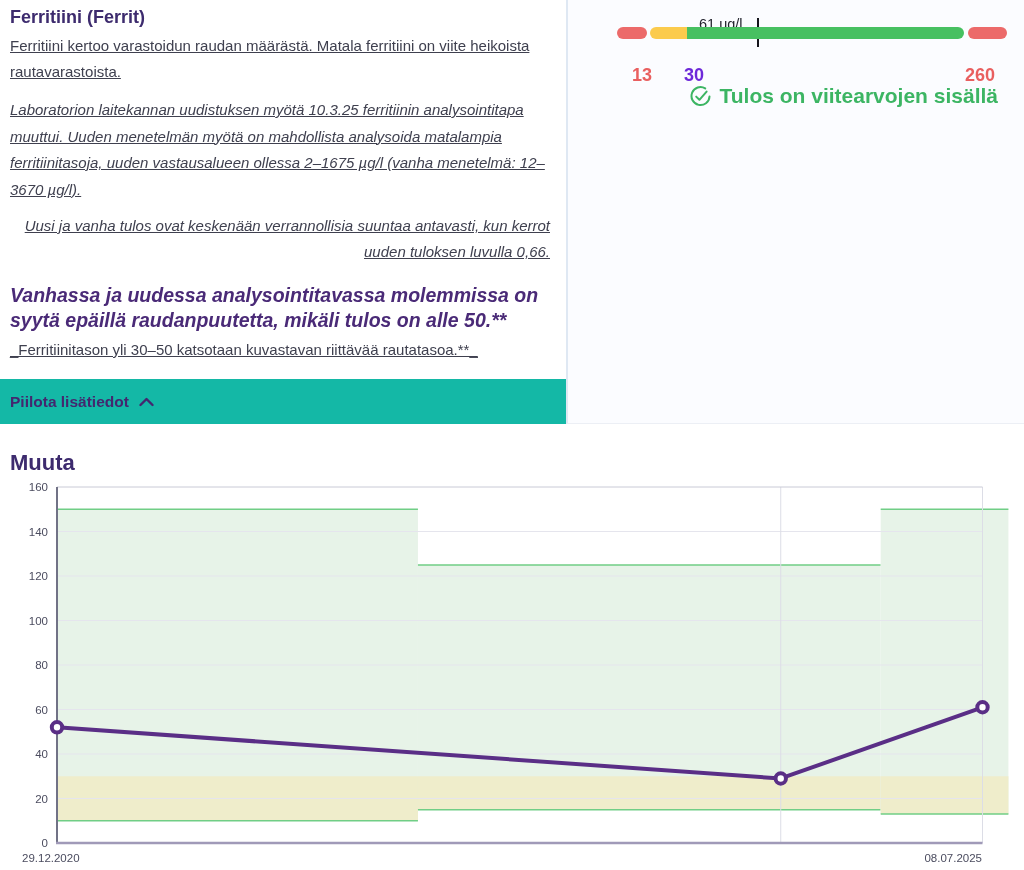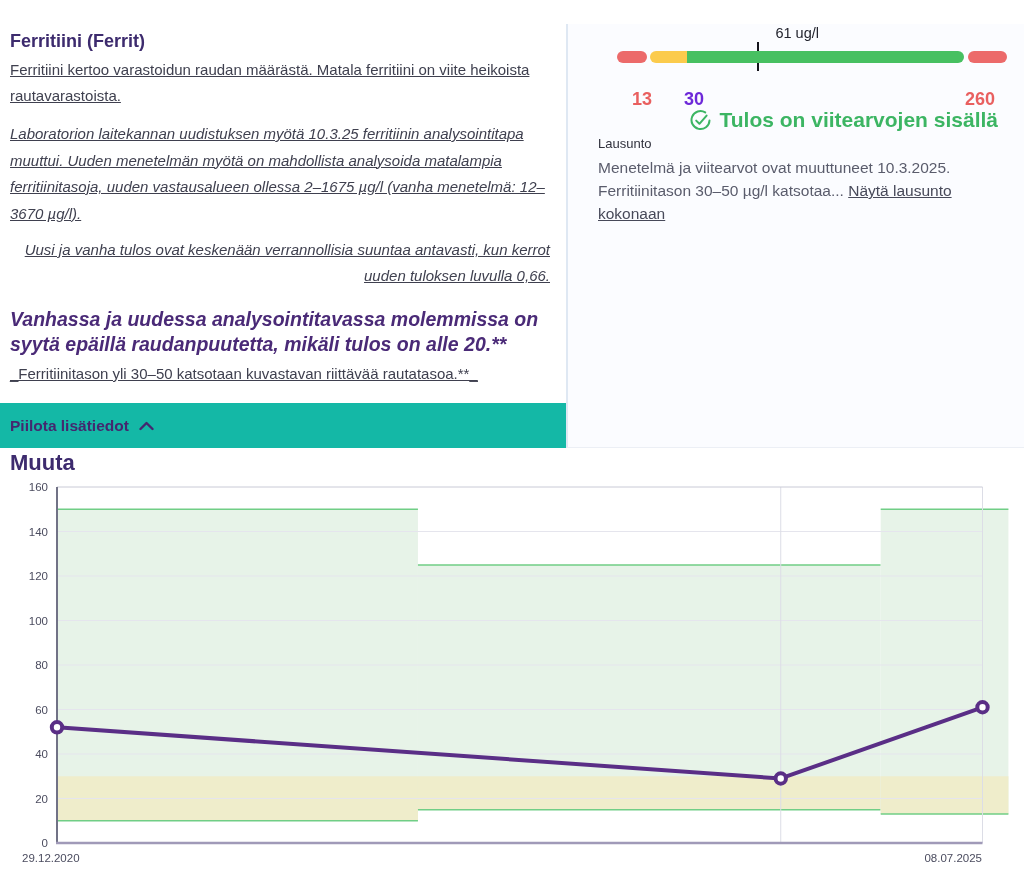--- a/index.html
+++ b/index.html
@@ -1,39 +1,39 @@
 <!DOCTYPE html>
 <html><head>
 <meta charset="utf-8">
 <style>
   * { box-sizing: border-box; }
   html,body { margin:0; padding:0; }
   body {
     width:1024px; height:870px; position:relative; background:#ffffff;
     font-family:"Liberation Sans", sans-serif; overflow:hidden;
   }
-  .card { position:absolute; left:0; top:0; width:1024px; height:424px;margin-top:24px; }
+  .card { position:absolute; left:0; top:0; width:1024px; height:424px; }
   
   .left-panel { position:absolute; left:0; top:0; width:566px; height:424px; background:#ffffff; }
   .left-content { padding:5px 10px 0 10px; width:552px; }
   .analyte-title { font-size:18px; line-height:24px; font-weight:700; color:#3d2b6e; margin:0 0 4px; }
   .para { font-size:15px; line-height:26px; color:#3f404f; margin:0; width:540px;text-decoration:underline; }
   .desc { margin-bottom:12px; }
   .note1 { font-style:italic; line-height:26.5px; margin-bottom:10px; }
   .note2 { font-style:italic; margin-bottom:18px;text-align:right; }
   .warning { font-size:19.5px; line-height:25px; font-weight:700; font-style:italic; color:#4a2a77; margin:0 0 6px; width:545px; }
   .footnote { line-height:22px; }
   .footer-band {
     position:absolute; left:0; bottom:0; width:566px; height:45px; background:#14b8a6;
     display:flex; align-items:center; padding-left:10px; cursor:pointer;
   }
   .footer-band span { font-size:15.5px; font-weight:700; color:#44276f; margin-right:10px; }
   
   .right-panel { position:absolute; left:566px; top:0; width:458px; height:424px; background:#fbfcff; border-left:2px solid #dfe8f3; border-bottom:1px solid #eceff5;}
-  .gauge-value { position:absolute; left:131px; top:1px; width:120px; text-align:right; font-size:14.5px; color:#23242e; }
+  .gauge-value { position:absolute; left:131px; top:16px; width:120px; text-align:left; font-size:14.5px; color:#23242e; }
   .gauge-marker { position:absolute; left:189px; top:18px; width:2px; height:29px; background:#15151c; }
   .gauge-bar-seg { position:absolute; top:27px; height:12px; }
   .seg-red-1 { left:49px; width:30px; border-radius:6px; }
   .seg-yellow { left:82px; width:37px; border-radius:6px 0 0 6px; }
   .seg-green { left:119px; width:277px; border-radius:0 6px 6px 0; }
   .seg-red-2 { left:400px; width:39px; border-radius:6px; }
   .gauge-tick { position:absolute; top:65px; transform:translateX(-50%); font-size:18px; font-weight:700; }
   .tick-1 { left:74px; } .tick-2 { left:126px; } .tick-3 { left:412px; }
   .status-row { position:absolute; top:84px; right:26px; display:flex; align-items:center; gap:8px; font-size:21px; font-weight:600; }
   .statement { position:absolute; left:30px; top:112px; width:420px; }
@@ -49,21 +49,21 @@
 <body>
 
 <div class="card">
 
   <div class="left-panel">
     <div class="left-content">
       <h1 class="analyte-title">Ferritiini (Ferrit)</h1>
       <p class="para desc">Ferritiini kertoo varastoidun raudan määrästä. Matala ferritiini on viite heikoista rautavarastoista.</p>
       <p class="para note1">Laboratorion laitekannan uudistuksen myötä 10.3.25 ferritiinin analysointitapa muuttui. Uuden menetelmän myötä on mahdollista analysoida matalampia ferritiinitasoja, uuden vastausalueen ollessa 2–1675 µg/l (vanha menetelmä: 12–3670 µg/l).</p>
       <p class="para note2">Uusi ja vanha tulos ovat keskenään verrannollisia suuntaa antavasti, kun kerrot uuden tuloksen luvulla 0,66.</p>
-      <p class="warning">Vanhassa ja uudessa analysointitavassa molemmissa on syytä epäillä raudanpuutetta, mikäli tulos on alle 20.**</p>
+      <p class="warning">Vanhassa ja uudessa analysointitavassa molemmissa on syytä epäillä raudanpuutetta, mikäli tulos on alle 50.**</p>
       <p class="para footnote">_Ferritiinitason yli 30–50 katsotaan kuvastavan riittävää rautatasoa.**_</p>
     </div>
     <div class="footer-band">
       <span>Piilota lisätiedot</span>
       <svg width="15" height="10" viewBox="0 0 15 10">
         <polyline points="1.5,8 7.5,2 13.5,8" fill="none" stroke="#44276f" stroke-width="2.4" stroke-linecap="round" stroke-linejoin="round"></polyline>
       </svg>
     </div>
   </div>
 
@@ -79,27 +79,20 @@
     <span class="gauge-tick tick-3" style="color: rgb(233, 95, 95);">260</span>
 
     <div class="status-row" style="color: rgb(60, 181, 99);">
       <svg width="21" height="21" viewBox="0 0 21 21">
         <path d="M 15.2,2.4 A 9 9 0 1 0 19.5,10.5" fill="none" stroke="currentColor" stroke-width="2" stroke-linecap="round"></path>
         <polyline points="6.2,10.6 9.4,13.8 16.6,5.6" fill="none" stroke="currentColor" stroke-width="2" stroke-linecap="round" stroke-linejoin="round"></polyline>
       </svg>
       <span>Tulos on viitearvojen sisällä</span>
     </div>
 
-    <div class="statement">
-      <div class="statement-label">Lausunto</div>
-      <p class="statement-text">
-        <span class="statement-line1">Menetelmä ja viitearvot ovat muuttuneet 10.3.2025.</span><span>Ferritiinitason 30–50 µg/l katsotaa...</span>
-        <a class="statement-link">Näytä lausunto kokonaan</a>
-      </p>
-    </div>
   </div>
 </div>
 
 <h2 class="chart-title">Muuta</h2>
 <div id="chart"><svg width="1024" height="392" viewBox="0 0 1024 392">
       <rect x="57" y="31.25" width="360.945" height="311.5" fill="#e7f3e8"></rect>
       <rect x="57" y="298.25" width="360.945" height="44.5" fill="#efedcb"></rect>
       <line x1="57" y1="31.25" x2="417.945" y2="31.25" stroke="#70ce86" stroke-width="1.5"></line>
       <line x1="57" y1="342.75" x2="417.945" y2="342.75" stroke="#70ce86" stroke-width="1.5"></line>
       <rect x="417.945" y="86.875" width="462.75000000000006" height="244.75" fill="#e7f3e8"></rect>

